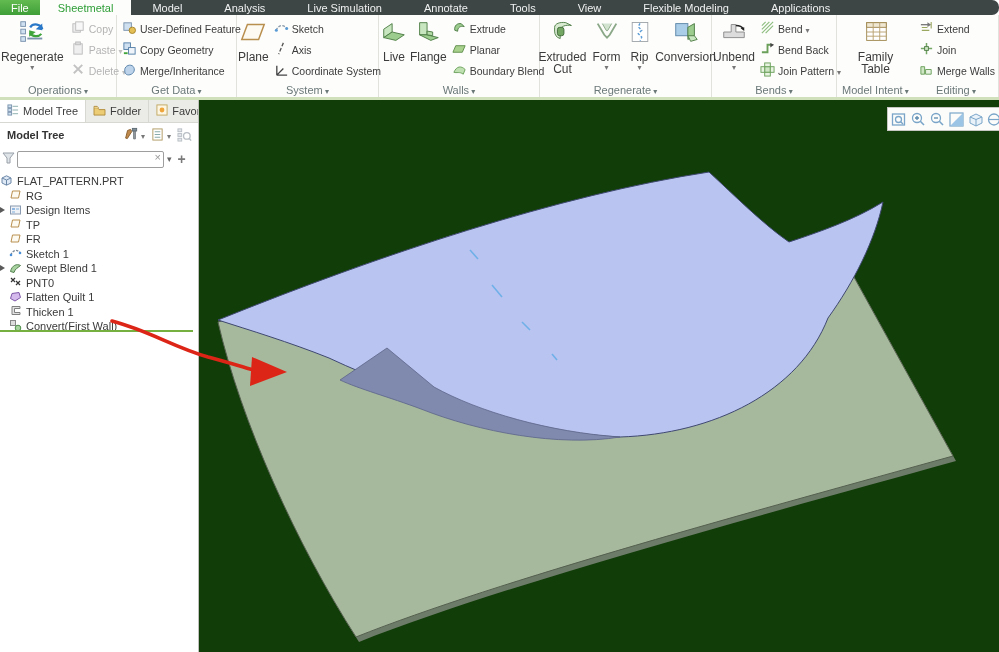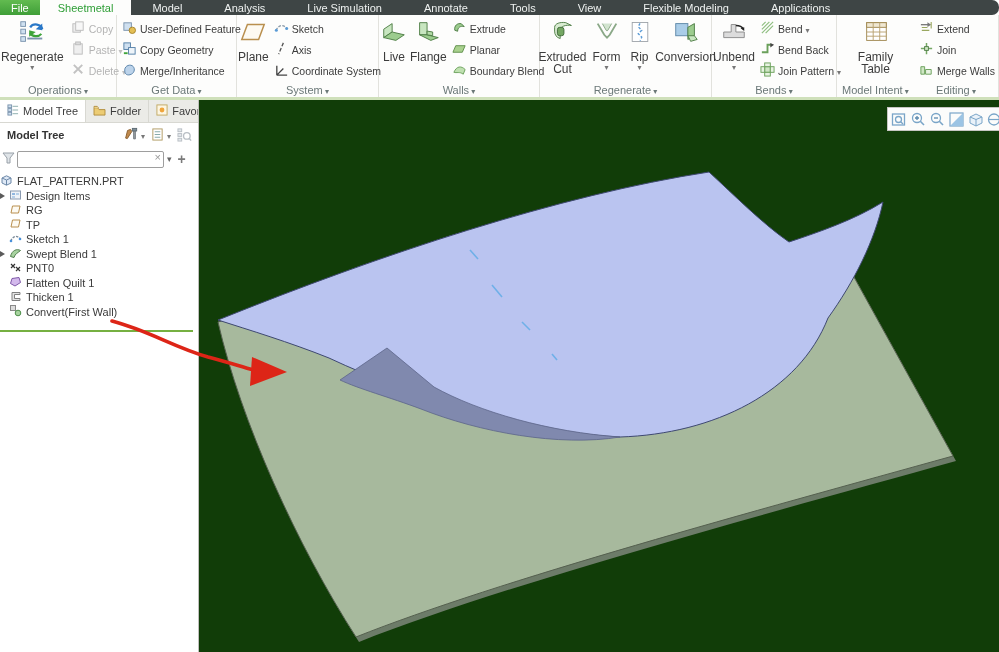--- a/index.html
+++ b/index.html
@@ -426,44 +426,51 @@
     <ul class="tree">
       <li>
         <span class="ticn"><svg width="13" height="13" viewBox="0 0 13 13">
               <polygon points="2,4 6.5,1.8 11,4 11,9 6.5,11.2 2,9" fill="#dfe9f6" stroke="#6c88a8"></polygon>
               <polyline points="2,4 6.5,6 11,4" fill="none" stroke="#6c88a8"></polyline>
               <line x1="6.5" y1="6" x2="6.5" y2="11" stroke="#6c88a8"></line>
             </svg></span>
         <span>FLAT_PATTERN.PRT</span>
       </li>
       <li>
+        <span class="slot"></span>
+        <span class="ticn"><svg width="13" height="13" viewBox="0 0 13 13">
+              <polygon points="3.5,3 11,3 9.5,10 2,10" fill="#fdfaf2" stroke="#b98f4e"></polygon>
+            </svg></span>
+        <span>RG</span>
+      </li>
+      <li>
         <span class="slot">
             <span class="exp"></span>
           </span>
         <span class="ticn"><svg width="13" height="13" viewBox="0 0 13 13">
               <rect x="1.5" y="3" width="10" height="8" fill="#eef2f7" stroke="#8a9ab0"></rect>
               <rect x="3" y="5" width="3" height="2" fill="#8fb6e0"></rect>
               <rect x="7" y="5" width="3" height="2" fill="#b6cfe8"></rect>
               <rect x="3" y="8" width="3" height="2" fill="#b6cfe8"></rect>
             </svg></span>
         <span>Design Items</span>
       </li>
       <li>
         <span class="slot"></span>
         <span class="ticn"><svg width="13" height="13" viewBox="0 0 13 13">
               <polygon points="3.5,3 11,3 9.5,10 2,10" fill="#fdfaf2" stroke="#b98f4e"></polygon>
             </svg></span>
-        <span>RG</span>
+        <span>TP</span>
       </li>
       <li>
         <span class="slot"></span>
         <span class="ticn"><svg width="13" height="13" viewBox="0 0 13 13">
               <polygon points="3.5,3 11,3 9.5,10 2,10" fill="#fdfaf2" stroke="#b98f4e"></polygon>
             </svg></span>
-        <span>TP</span>
+        <span>FR</span>
       </li>
       <li>
         <span class="slot"></span>
         <span class="ticn"><svg width="13" height="13" viewBox="0 0 13 13">
               <path d="M1.5,9 Q6,1 11.5,7" fill="none" stroke="#7a8a99" stroke-width="1.2" stroke-dasharray="2.5,1.2"></path>
               <circle cx="2" cy="9" r="1.3" fill="#4a90d9"></circle>
               <circle cx="11" cy="7" r="1.3" fill="#4a90d9"></circle>
             </svg></span>
         <span>Sketch 1</span>
       </li>

